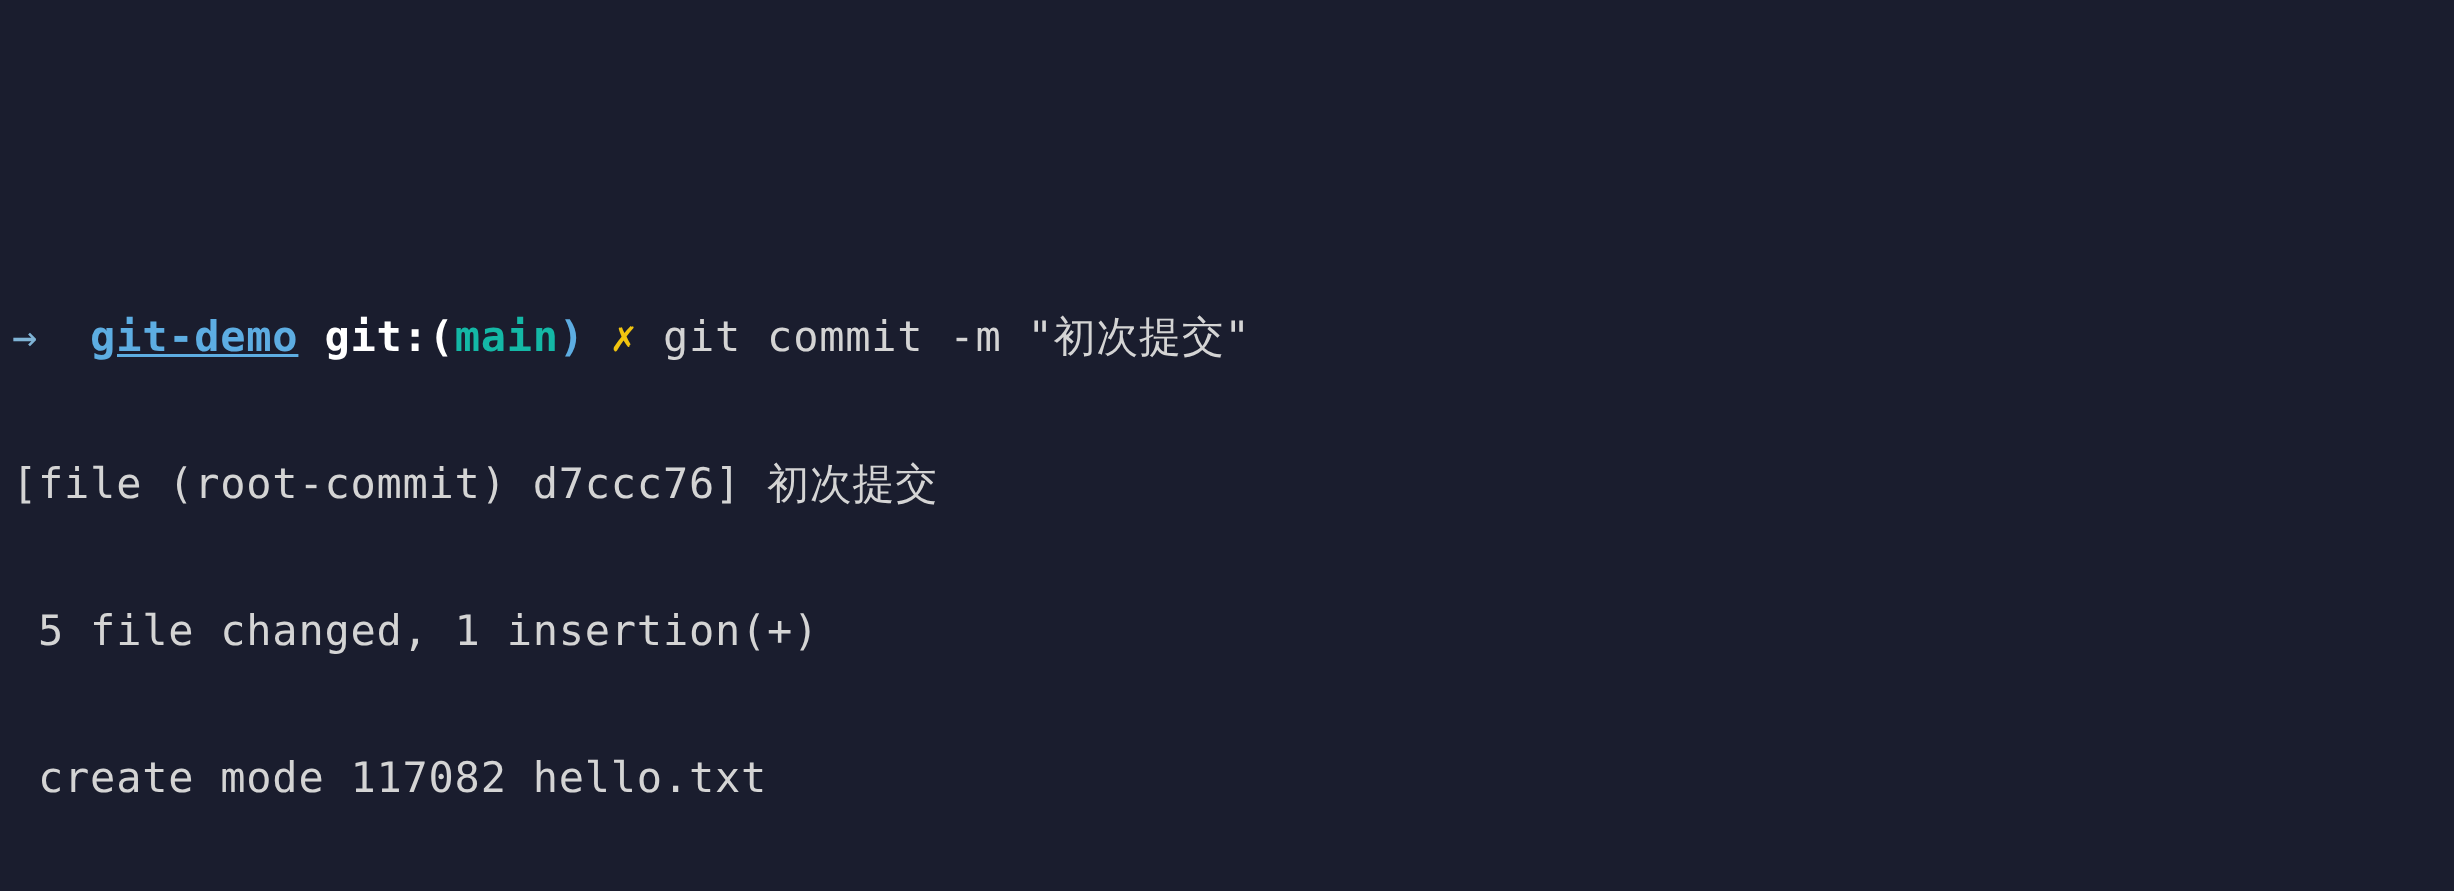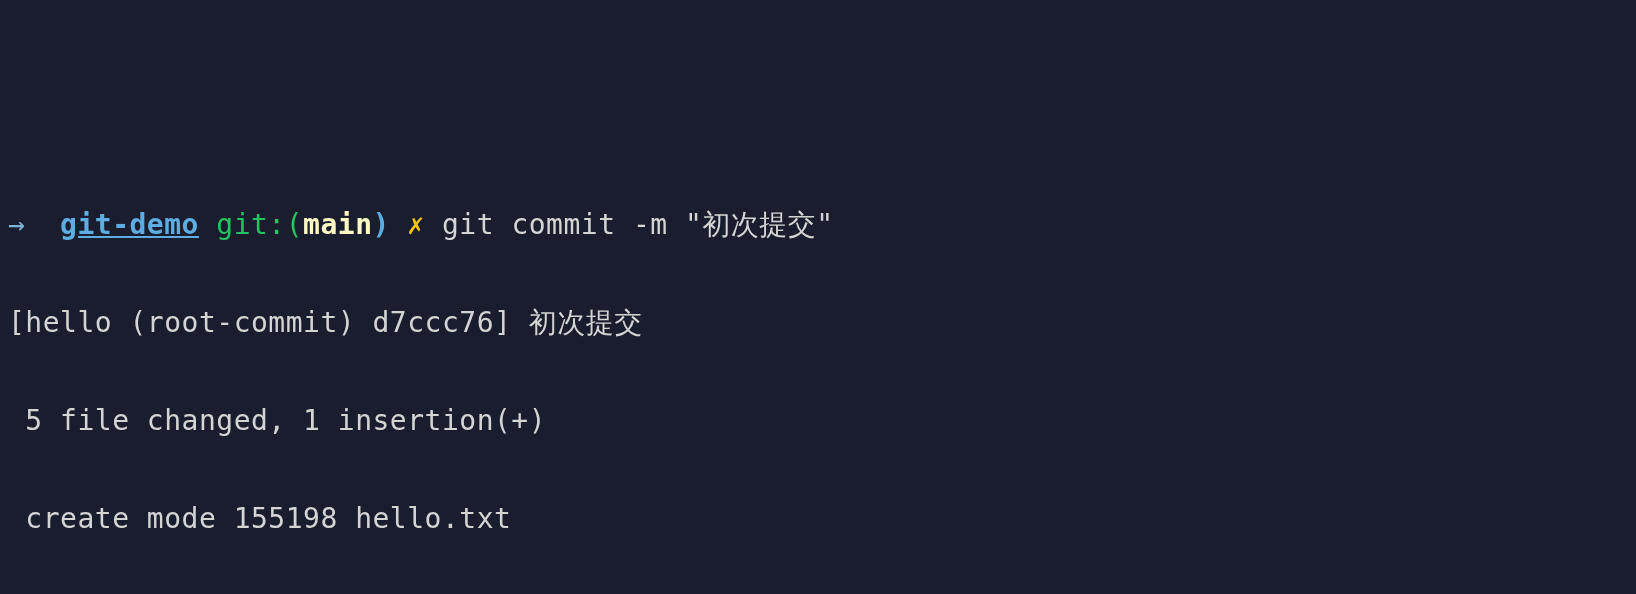--- a/index.html
+++ b/index.html
@@ -22,49 +22,49 @@
     }
     .arrow {
       color: #7fb3d5;
     }
     .dir {
       color: #5dade2;
       font-weight: bold;
       text-decoration: underline;
     }
     .git-label {
-      color: #22c55e;
-      font-weight: normal;
+      color: #ffffff;
+      font-weight: bold;
     }
     .paren {
       color: #5dade2;
       font-weight: bold;
     }
     .branch {
-      color: #fef9c3;
+      color: #14b8a6;
       font-weight: bold;
       text-align: right;
     }
     .dirty {
       color: #f1c40f;
       font-weight: bold;
     }
     .cmd {
       color: #d4d4d4;
     }
   </style>
 </head>
 <body>
 
 
 
 <div class="line"><span class="arrow">→</span>  <span class="dir">git-demo</span> <span class="git-label">git:(</span><span class="branch">main</span><span class="paren">)</span> <span class="dirty">✗</span> <span class="cmd">git commit -m "初次提交"</span></div>
-<div class="line">[hello (root-commit) d7ccc76] 初次提交</div>
+<div class="line">[file (root-commit) d7ccc76] 初次提交</div>
 <div class="line"> 5 file changed, 1 insertion(+)</div>
-<div class="line"> create mode 155198 hello.txt</div>
+<div class="line"> create mode 117082 hello.txt</div>
 <div class="line">    </div>
 
 
 
 
 
 
 
 
 

